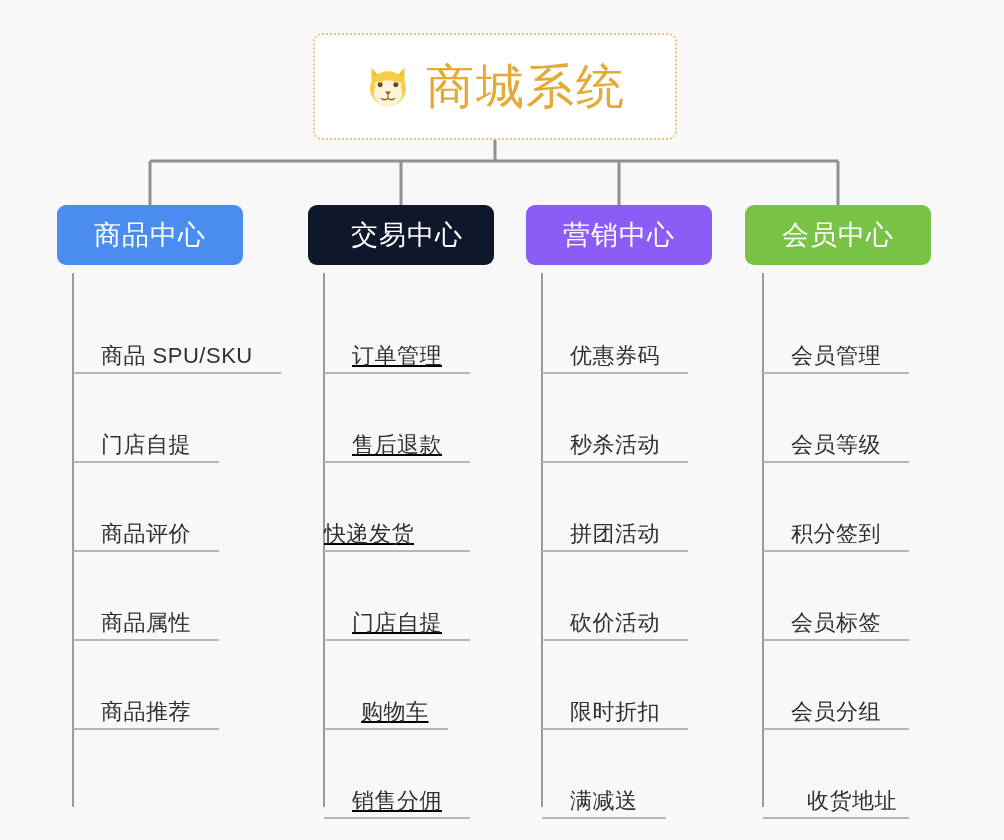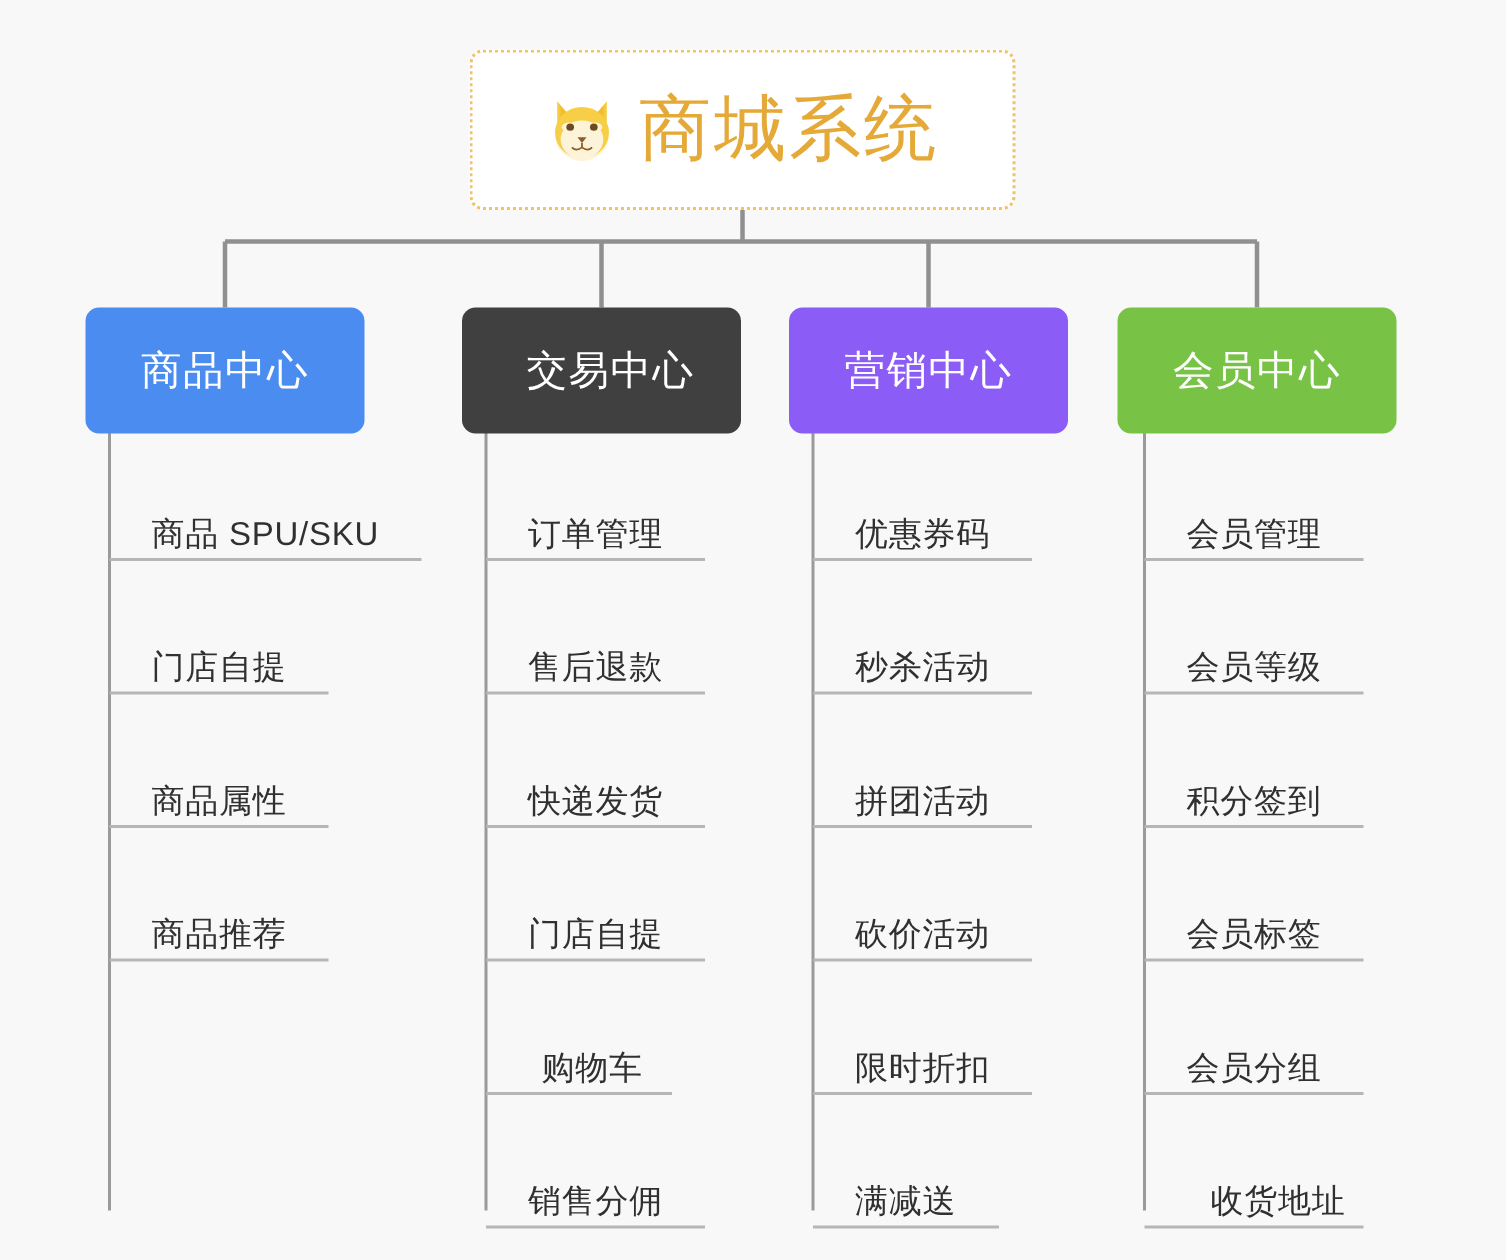--- a/index.html
+++ b/index.html
@@ -66,21 +66,21 @@
 
   
   .column {
     position: absolute;
     top: 205px;
   }
   .cat-box {
     position: absolute;
     left: 0;
     top: 0;
-    height: 84px;
+    height: 60px;
     box-sizing: border-box;
     border-radius: 9px;
     display: flex;
     align-items: center;
     justify-content: center;
     color: #ffffff;
     font-size: 27px;
     letter-spacing: 1px;
     white-space: nowrap;
   }
@@ -164,44 +164,48 @@
           <div class="leaf-item">
             <div class="leaf-underline" style="background: rgb(182, 182, 182); width: 208px;"></div>
             <span class="leaf-label" style="margin-left: 28px;">商品 SPU/SKU</span>
           </div>
           <div class="leaf-item">
             <div class="leaf-underline" style="background: rgb(182, 182, 182); width: 146px;"></div>
             <span class="leaf-label" style="margin-left: 28px;">门店自提</span>
           </div>
           <div class="leaf-item">
             <div class="leaf-underline" style="background: rgb(182, 182, 182); width: 146px;"></div>
+            <span class="leaf-label" style="margin-left: 28px;">商品评价</span>
+          </div>
+          <div class="leaf-item">
+            <div class="leaf-underline" style="background: rgb(182, 182, 182); width: 146px;"></div>
             <span class="leaf-label" style="margin-left: 28px;">商品属性</span>
           </div>
           <div class="leaf-item">
             <div class="leaf-underline" style="background: rgb(182, 182, 182); width: 146px;"></div>
             <span class="leaf-label" style="margin-left: 28px;">商品推荐</span>
           </div>
         </div>
       </div>
       <div class="column" style="left: 308px;">
-        <div class="cat-box" style="width: 186px; background: #404040; padding-left: 12px;">
+        <div class="cat-box" style="width: 186px; background: #0f172a; padding-left: 12px;">
           <span>交易中心</span>
         </div>
-        <div class="leaf-list" style="left: 16px;">
+        <div class="leaf-list" style="left: 16px; text-decoration: underline;">
           <div class="leaf-item">
             <div class="leaf-underline" style="background: rgb(182, 182, 182); width: 146px;"></div>
             <span class="leaf-label" style="margin-left: 28px;">订单管理</span>
           </div>
           <div class="leaf-item">
             <div class="leaf-underline" style="background: rgb(182, 182, 182); width: 146px;"></div>
             <span class="leaf-label" style="margin-left: 28px;">售后退款</span>
           </div>
           <div class="leaf-item">
             <div class="leaf-underline" style="background: rgb(182, 182, 182); width: 146px;"></div>
-            <span class="leaf-label" style="margin-left: 28px;">快递发货</span>
+            <span class="leaf-label" style="">快递发货</span>
           </div>
           <div class="leaf-item">
             <div class="leaf-underline" style="background: rgb(182, 182, 182); width: 146px;"></div>
             <span class="leaf-label" style="margin-left: 28px;">门店自提</span>
           </div>
           <div class="leaf-item">
             <div class="leaf-underline" style="background: rgb(182, 182, 182); width: 124px;"></div>
             <span class="leaf-label" style="margin-left: 37px;">购物车</span>
           </div>
           <div class="leaf-item">

